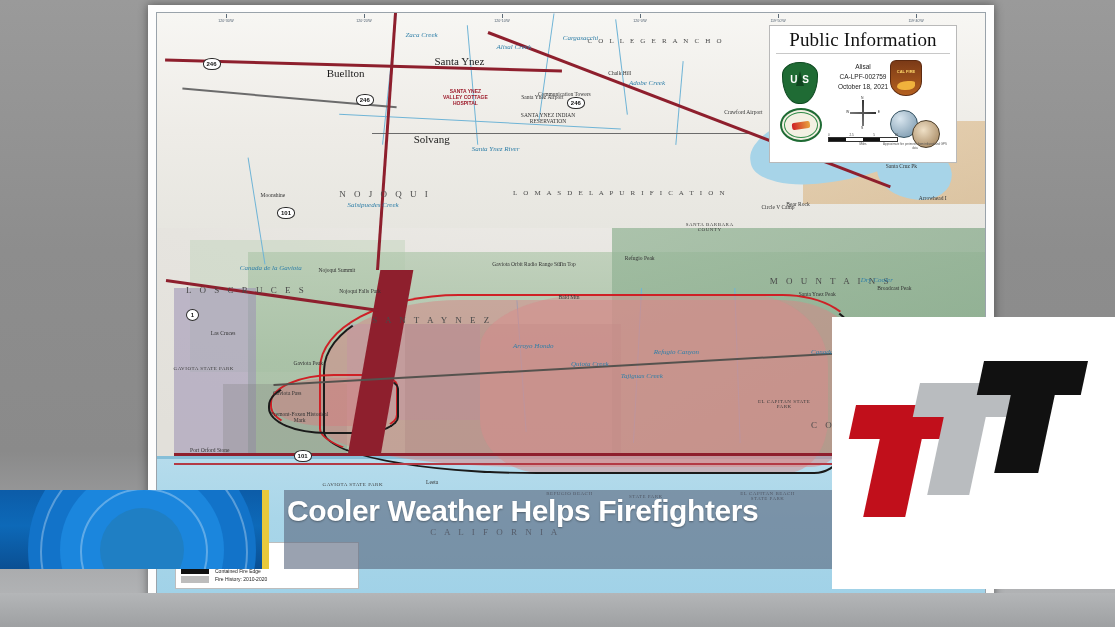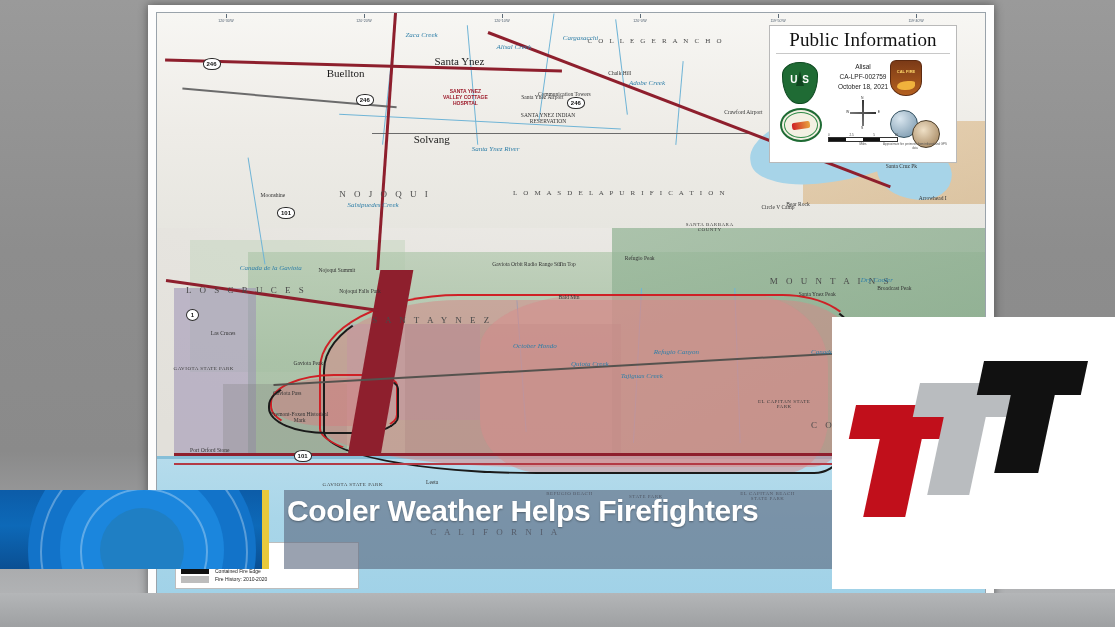--- a/index.html
+++ b/index.html
@@ -315,21 +315,21 @@
             <div class="lbl lbl-park" style="left: 70%; top: 80%;;max-width:62px;white-space:normal">EL CAPITAN BEACH STATE PARK</div>
             <div class="lbl lbl-park" style="left: 72%; top: 64.5%;;max-width:62px;white-space:normal">EL CAPITAN STATE PARK</div>
             <div class="lbl lbl-park" style="left: 63%; top: 35%;;max-width:62px;white-space:normal">SANTA BARBARA COUNTY</div>
             <div class="lbl lbl-water" style="left: 38%; top: 22%;">Santa Ynez River</div>
             <div class="lbl lbl-water" style="left: 30%; top: 3%; text-align: right;">Zaca Creek</div>
             <div class="lbl lbl-water" style="left: 41%; top: 5%;">Alisal Creek</div>
             <div class="lbl lbl-water" style="left: 49%; top: 3.5%;">Cargasacchi</div>
             <div class="lbl lbl-water" style="left: 57%; top: 11%;">Adobe Creek</div>
             <div class="lbl lbl-water" style="left: 23%; top: 31.5%; text-align: center;">Salsipuedes Creek</div>
             <div class="lbl lbl-water" style="left: 10%; top: 42%;">Canada de la Gaviota</div>
-            <div class="lbl lbl-water" style="left: 43%; top: 55%;">October Hondo</div>
+            <div class="lbl lbl-water" style="left: 43%; top: 55%;">Arroyo Hondo</div>
             <div class="lbl lbl-water" style="left: 50%; top: 58%;">Quiota Creek</div>
             <div class="lbl lbl-water" style="left: 60%; top: 56%;">Refugio Canyon</div>
             <div class="lbl lbl-water" style="left: 56%; top: 60%;">Tajiguas Creek</div>
             <div class="lbl lbl-water" style="left: 79%; top: 56%;">Canada del Corral</div>
             <div class="lbl lbl-water" style="left: 85%; top: 44%;">Dry Cooler</div>
             <div class="lbl lbl-hosp" style="left: 33.5%; top: 12.5%; width: 62px;">
               <div>SANTA YNEZ</div>
               <div>VALLEY COTTAGE</div>
               <div>HOSPITAL</div>
             </div>

